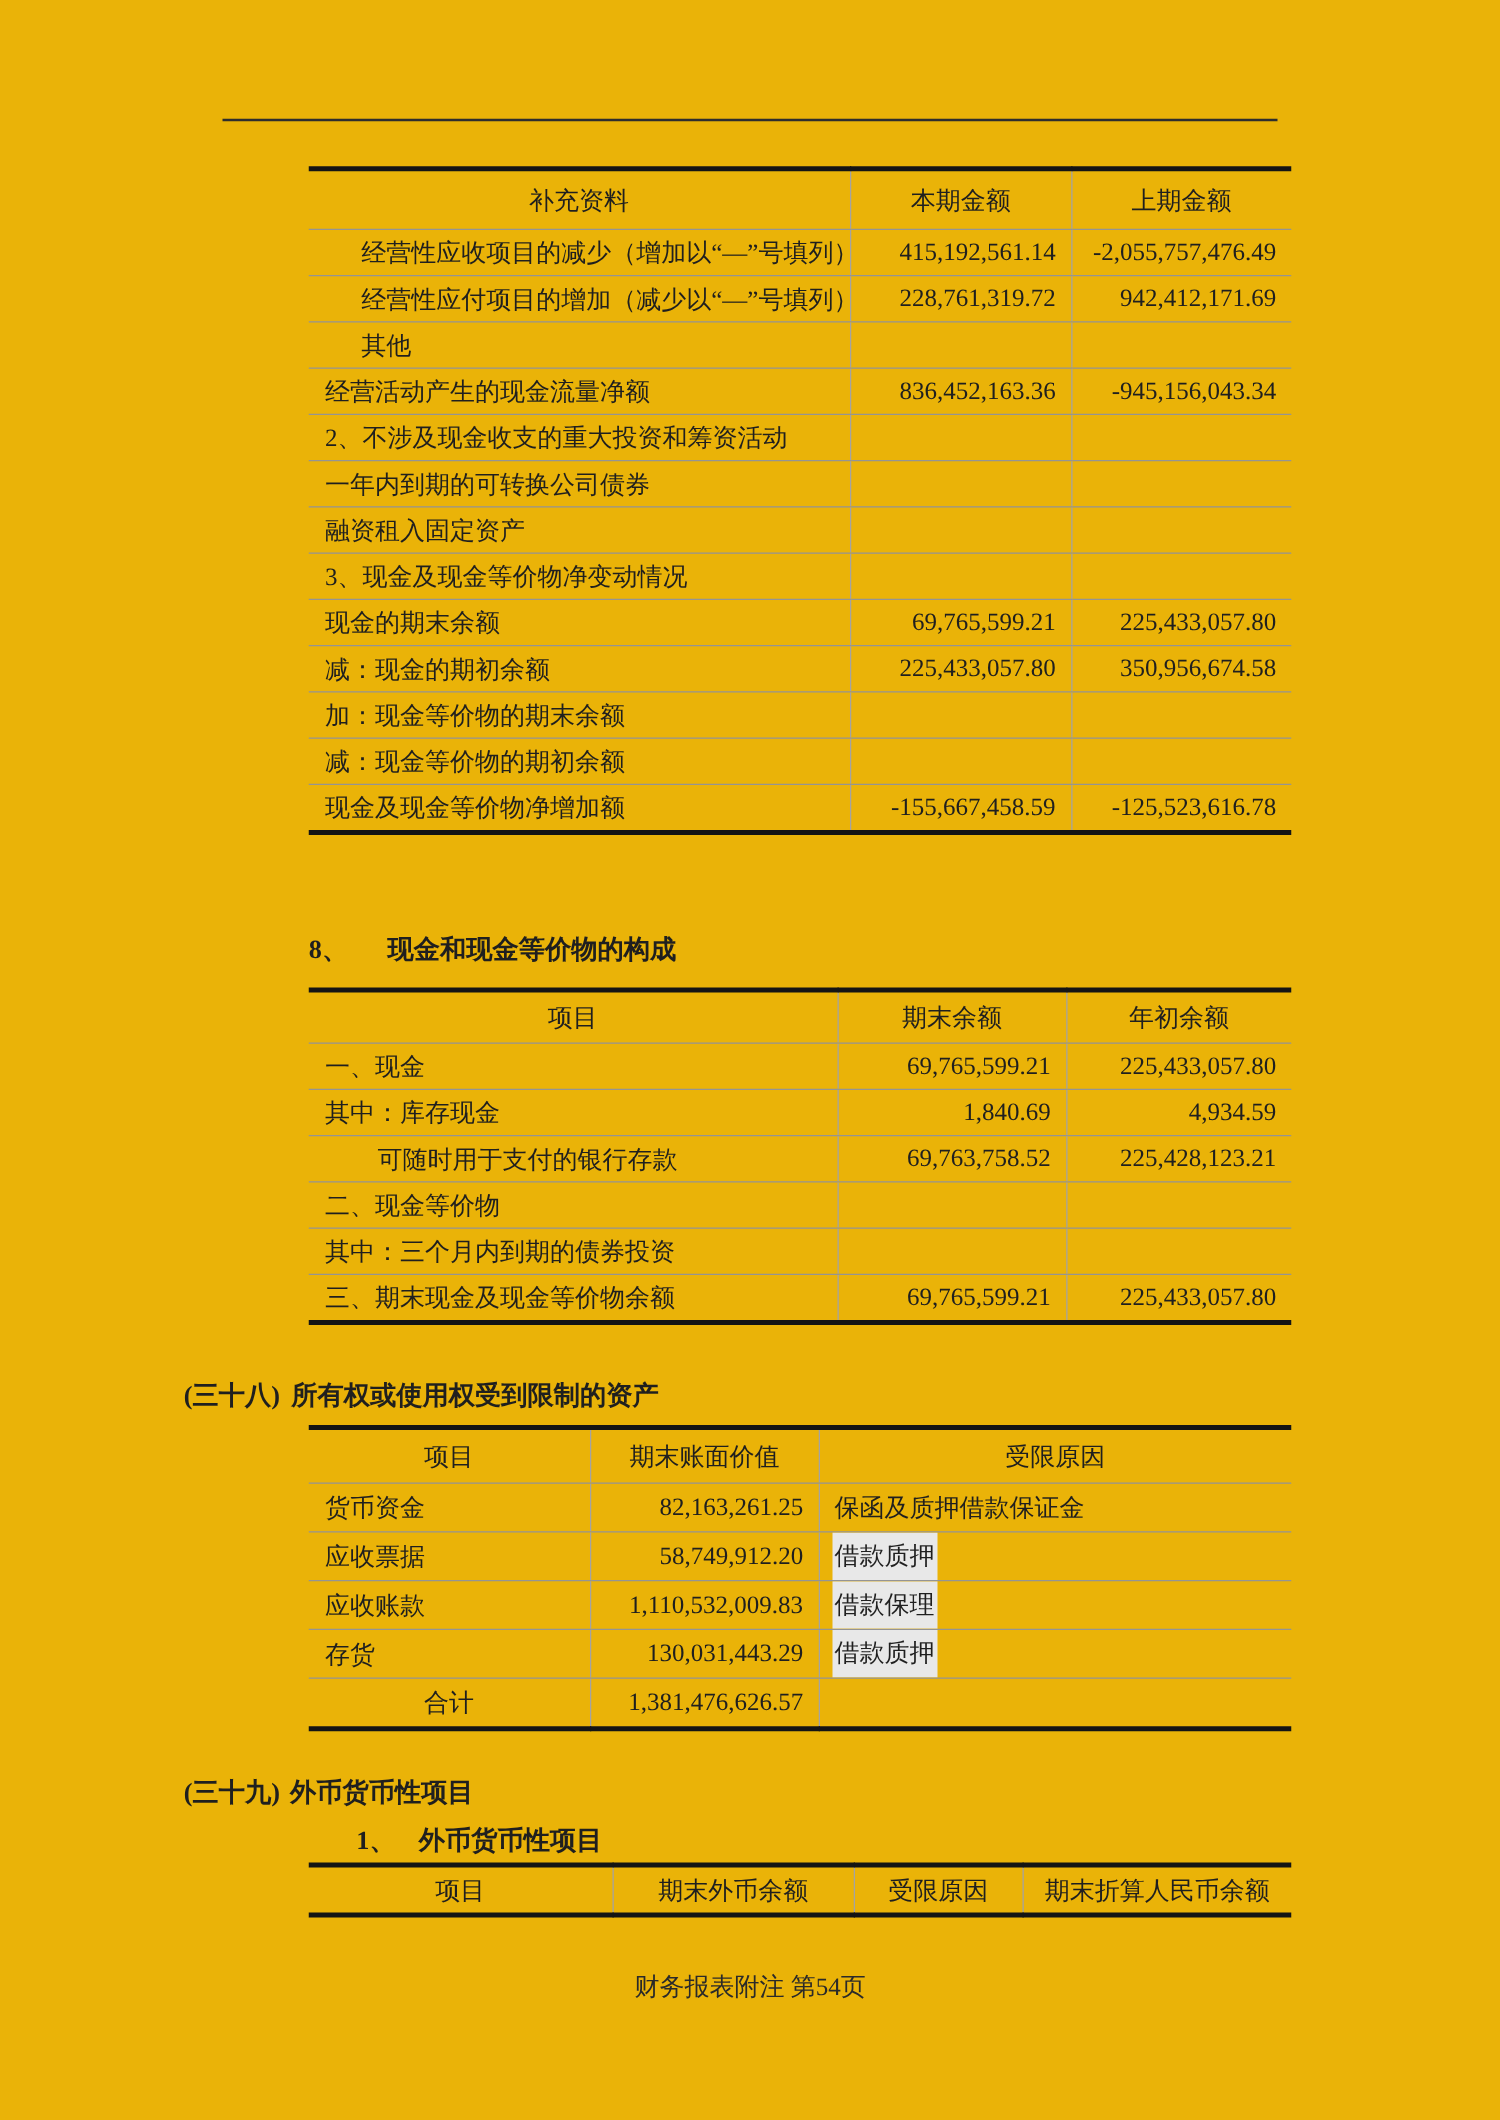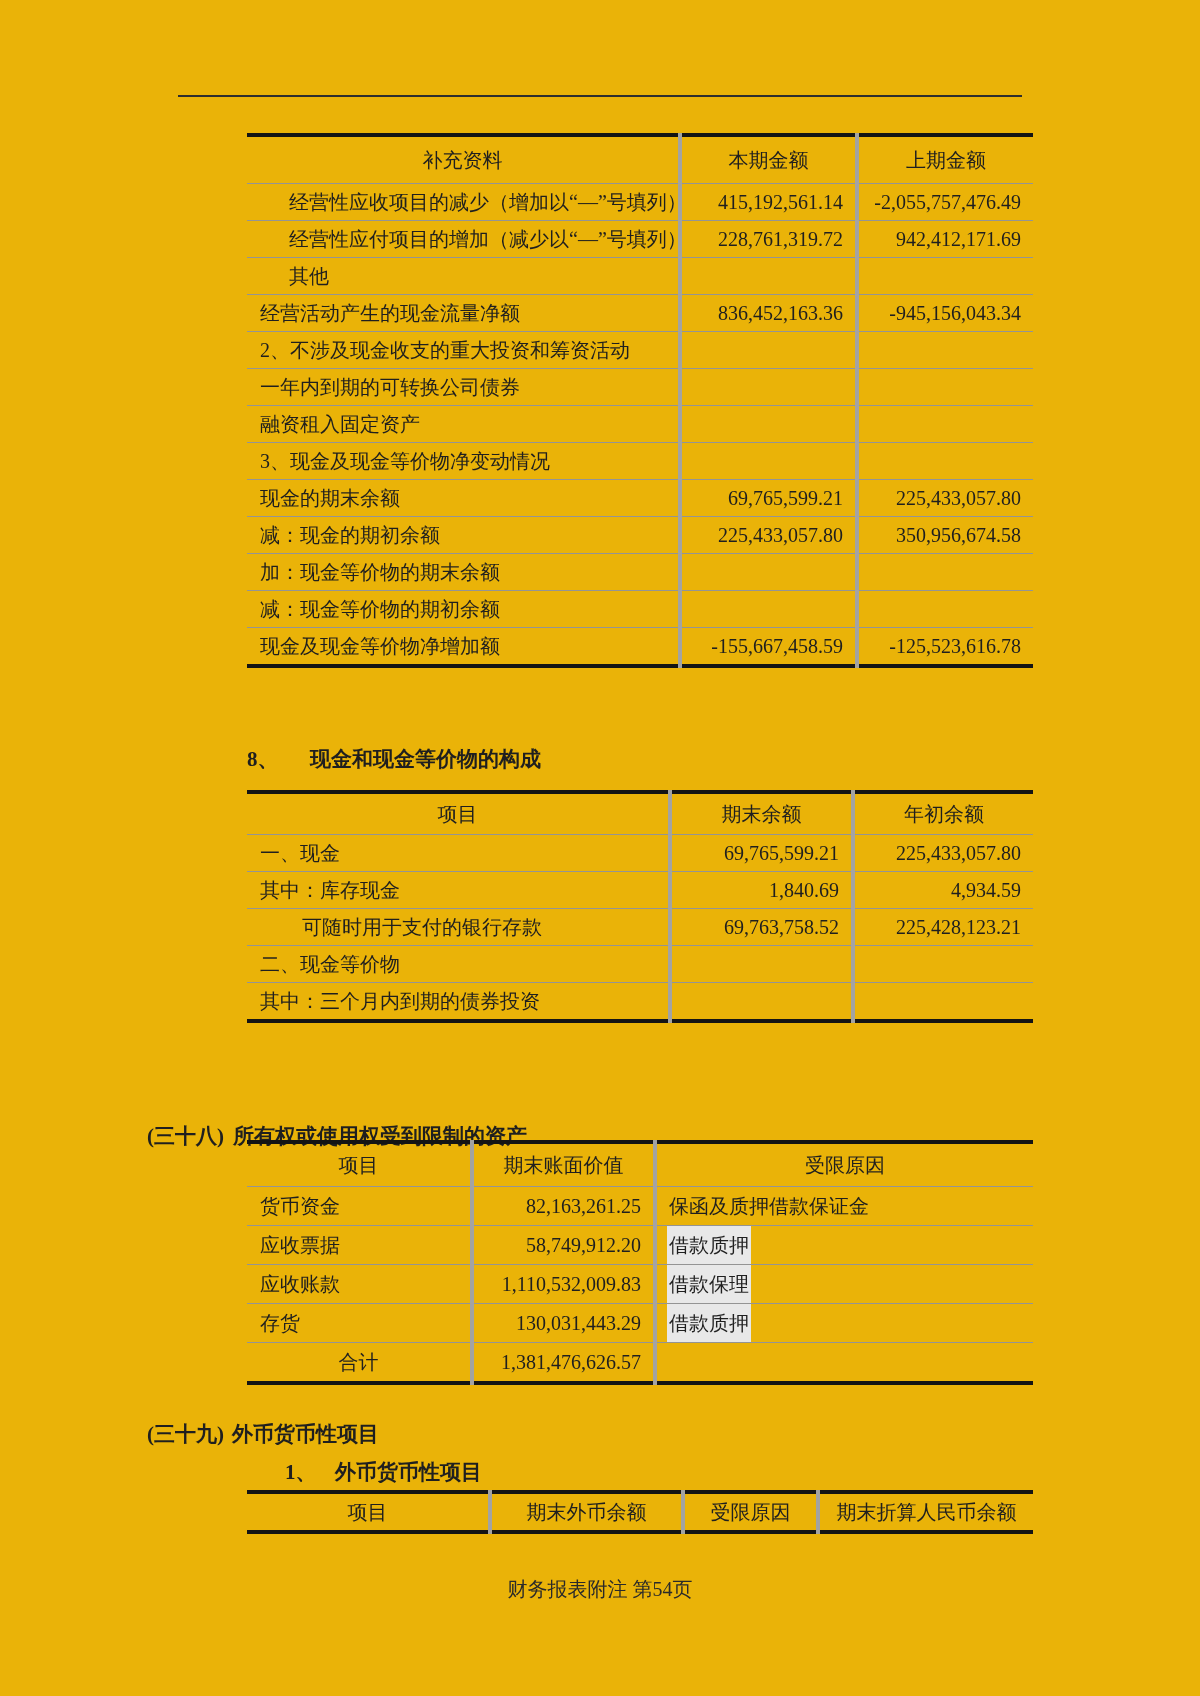--- a/index.html
+++ b/index.html
@@ -26,21 +26,21 @@
     font-size: 20px;
   }
   td, th {
     font-weight: normal;
     border-bottom: 1px solid #949494;
     padding: 0;
     vertical-align: middle;
     overflow: hidden;
     white-space: nowrap;
   }
-  td:nth-child(n+2), th:nth-child(n+2) { border-left: 4px solid #a3a3a3; }
+  td:nth-child(n+2), th:nth-child(n+2) { border-left: 1px solid #a3a3a3; }
   th { text-align: center; }
   .lbl { text-align: left; padding-left: 13px; }
   .ind td.lbl { padding-left: 42px; }
   .ind2 td.lbl { padding-left: 55px; }
   .num { text-align: right; padding-right: 12px; }
   .t1 { position: absolute; left: 247px; top: 133px; width: 786px; }
   .t1 th { height: 46px; }
   .t1 td { height: 36px; }
   .t2 { position: absolute; left: 247px; top: 790px; width: 786px; }
   .t2 th { height: 40px; }
@@ -60,21 +60,21 @@
   }
   .center { text-align: center; padding-left: 0; }
   .heading {
     position: absolute;
     font-weight: bold;
     font-size: 21px;
     white-space: nowrap;
   }
   .h8 { left: 247px; top: 745px; }
   .h8 .no { display: inline-block; width: 63px; }
-  .h38 { left: 147px; top: 1102px; margin-top: 20px; }
+  .h38 { left: 147px; top: 1102px; }
   .h38 .no { margin-right: 9px; }
   .h39 { left: 147px; top: 1420px; }
   .h39 .no { margin-right: 8px; }
   .h39s { left: 285px; top: 1458px; }
   .h39s .no { display: inline-block; width: 50px; }
   .footer {
     position: absolute;
     left: 0; top: 1576px;
     width: 1200px;
     text-align: center;
@@ -203,20 +203,25 @@
     <tr>
       <td class="lbl">二、现金等价物</td>
       <td class="num"></td>
       <td class="num"></td>
     </tr>
     <tr>
       <td class="lbl">其中：三个月内到期的债券投资</td>
       <td class="num"></td>
       <td class="num"></td>
     </tr>
+    <tr>
+      <td class="lbl">三、期末现金及现金等价物余额</td>
+      <td class="num">69,765,599.21</td>
+      <td class="num">225,433,057.80</td>
+    </tr>
   </tbody>
     </table>
 
   <div class="heading h38">
     <span class="no">(三十八)</span><span>所有权或使用权受到限制的资产</span>
   </div>
 
   <table class="t3">
     <colgroup>
         <col style="width:225px">

